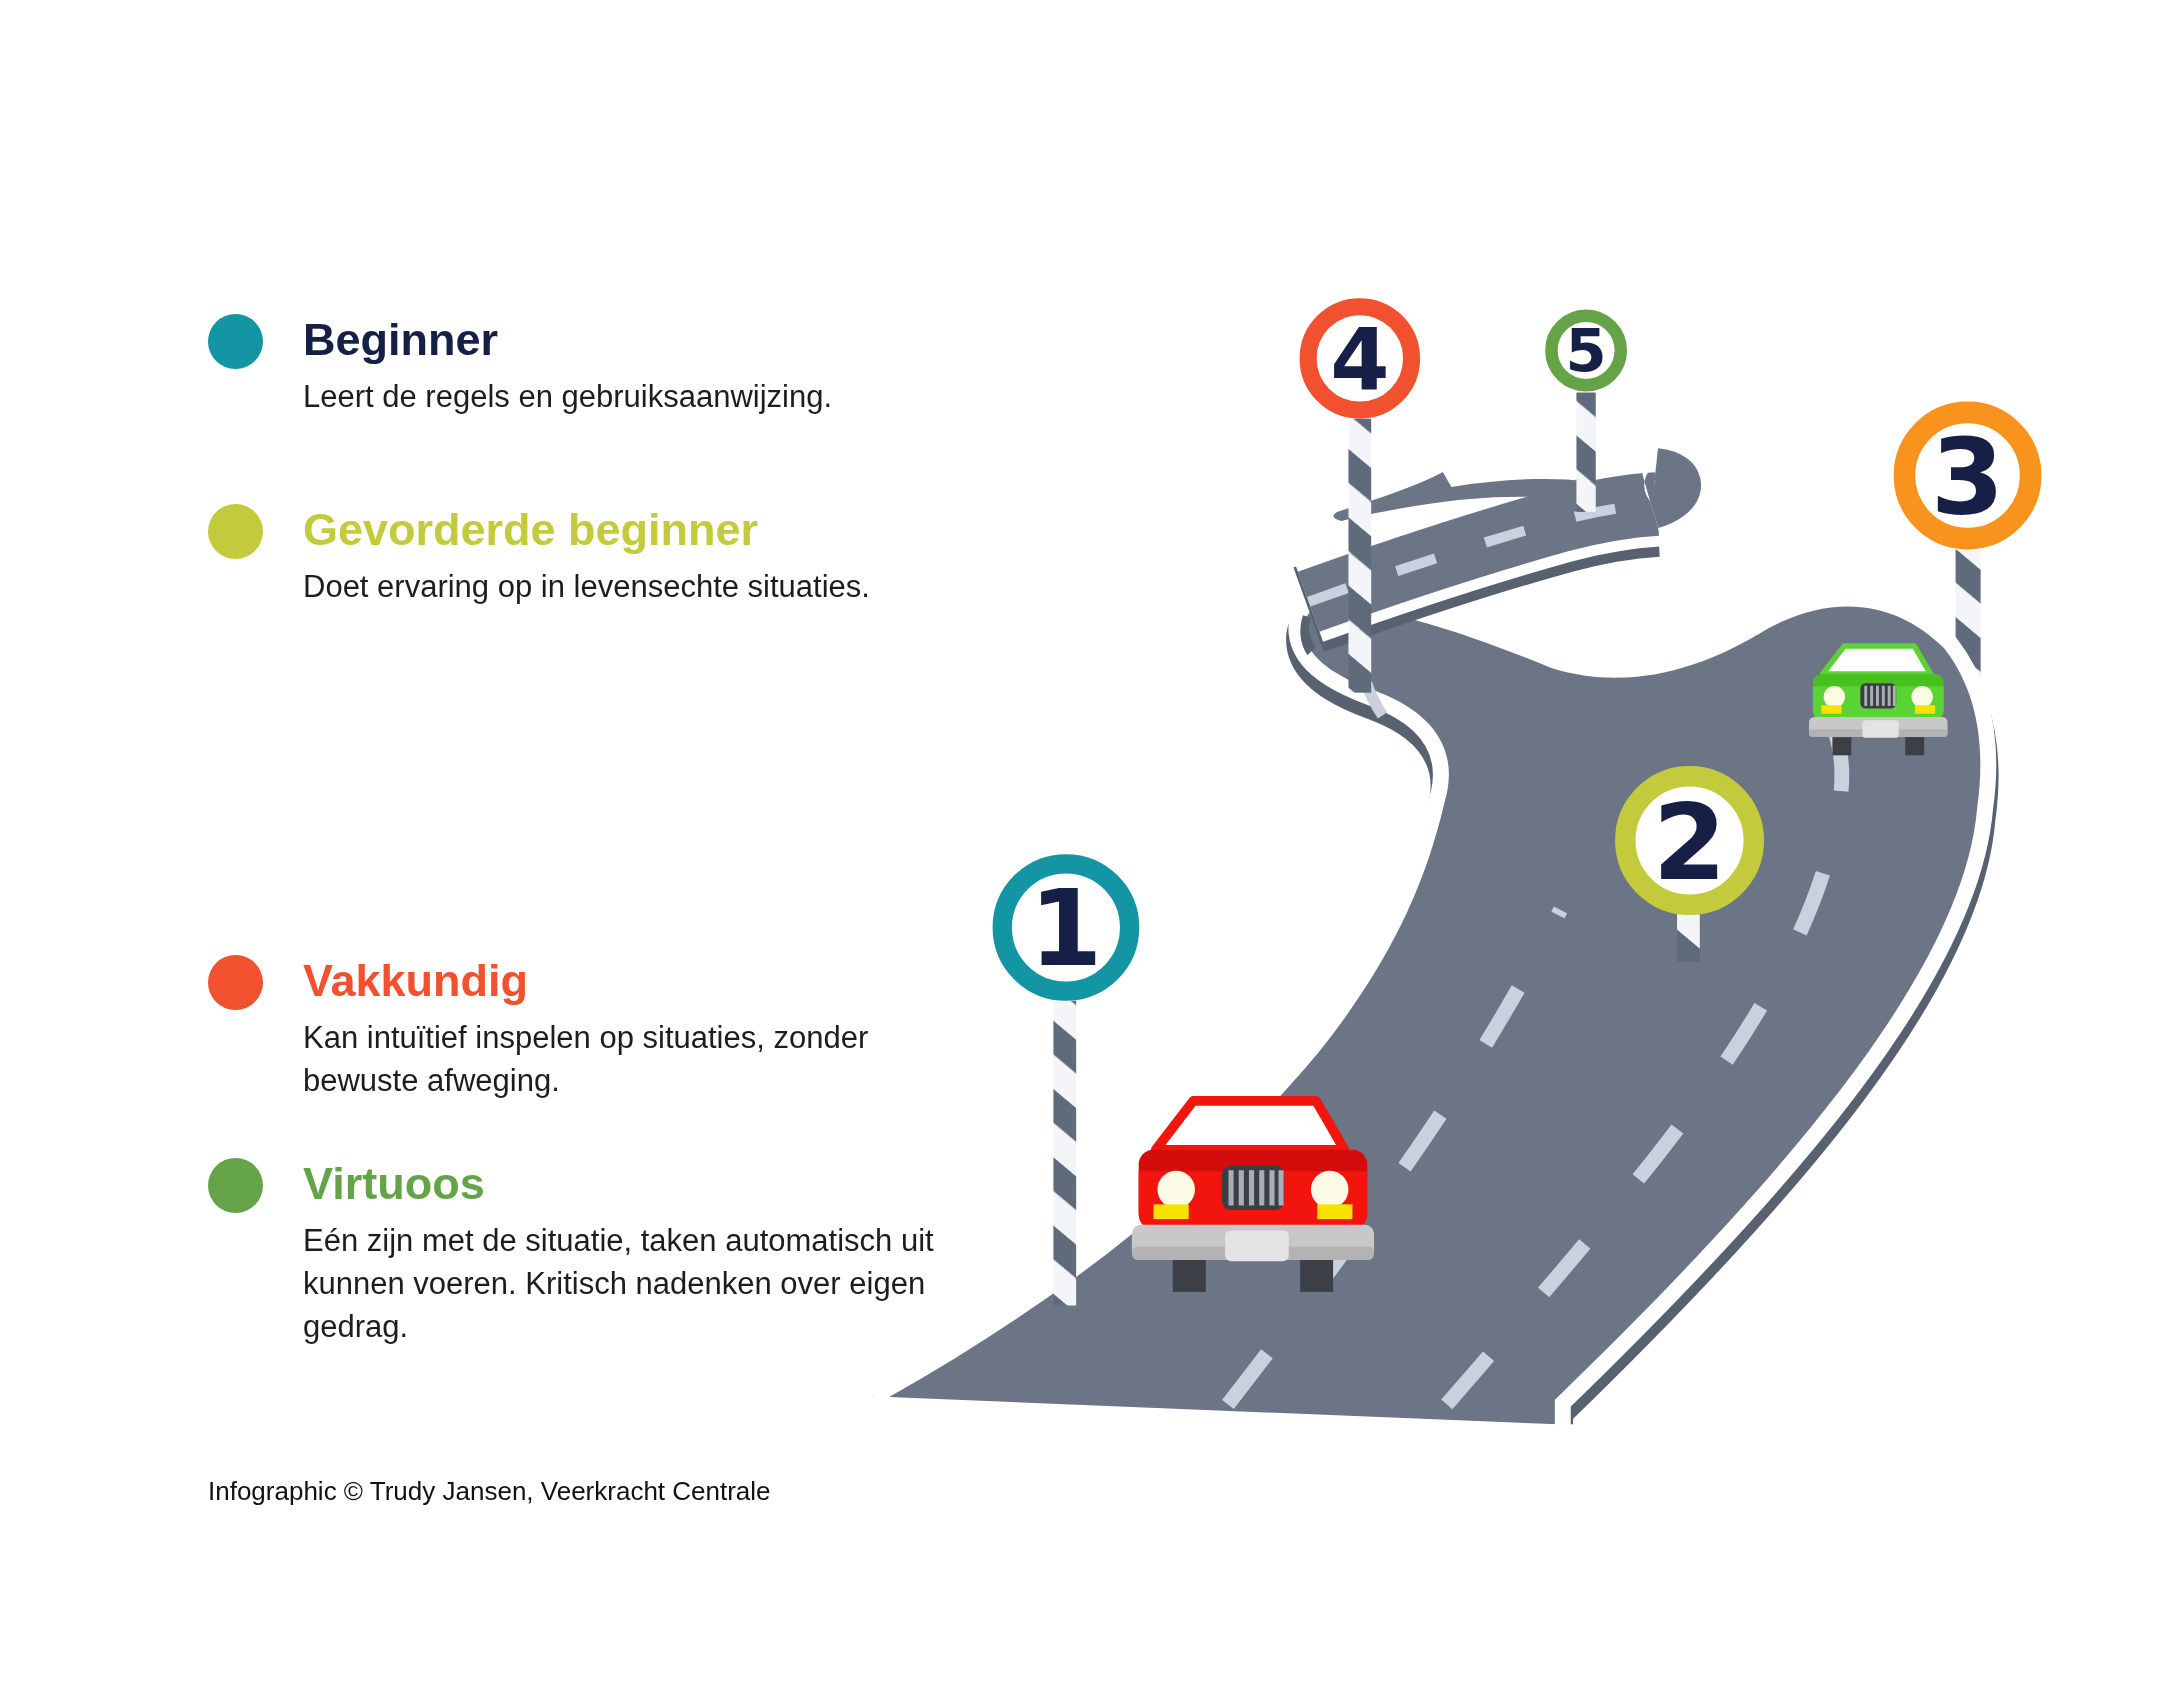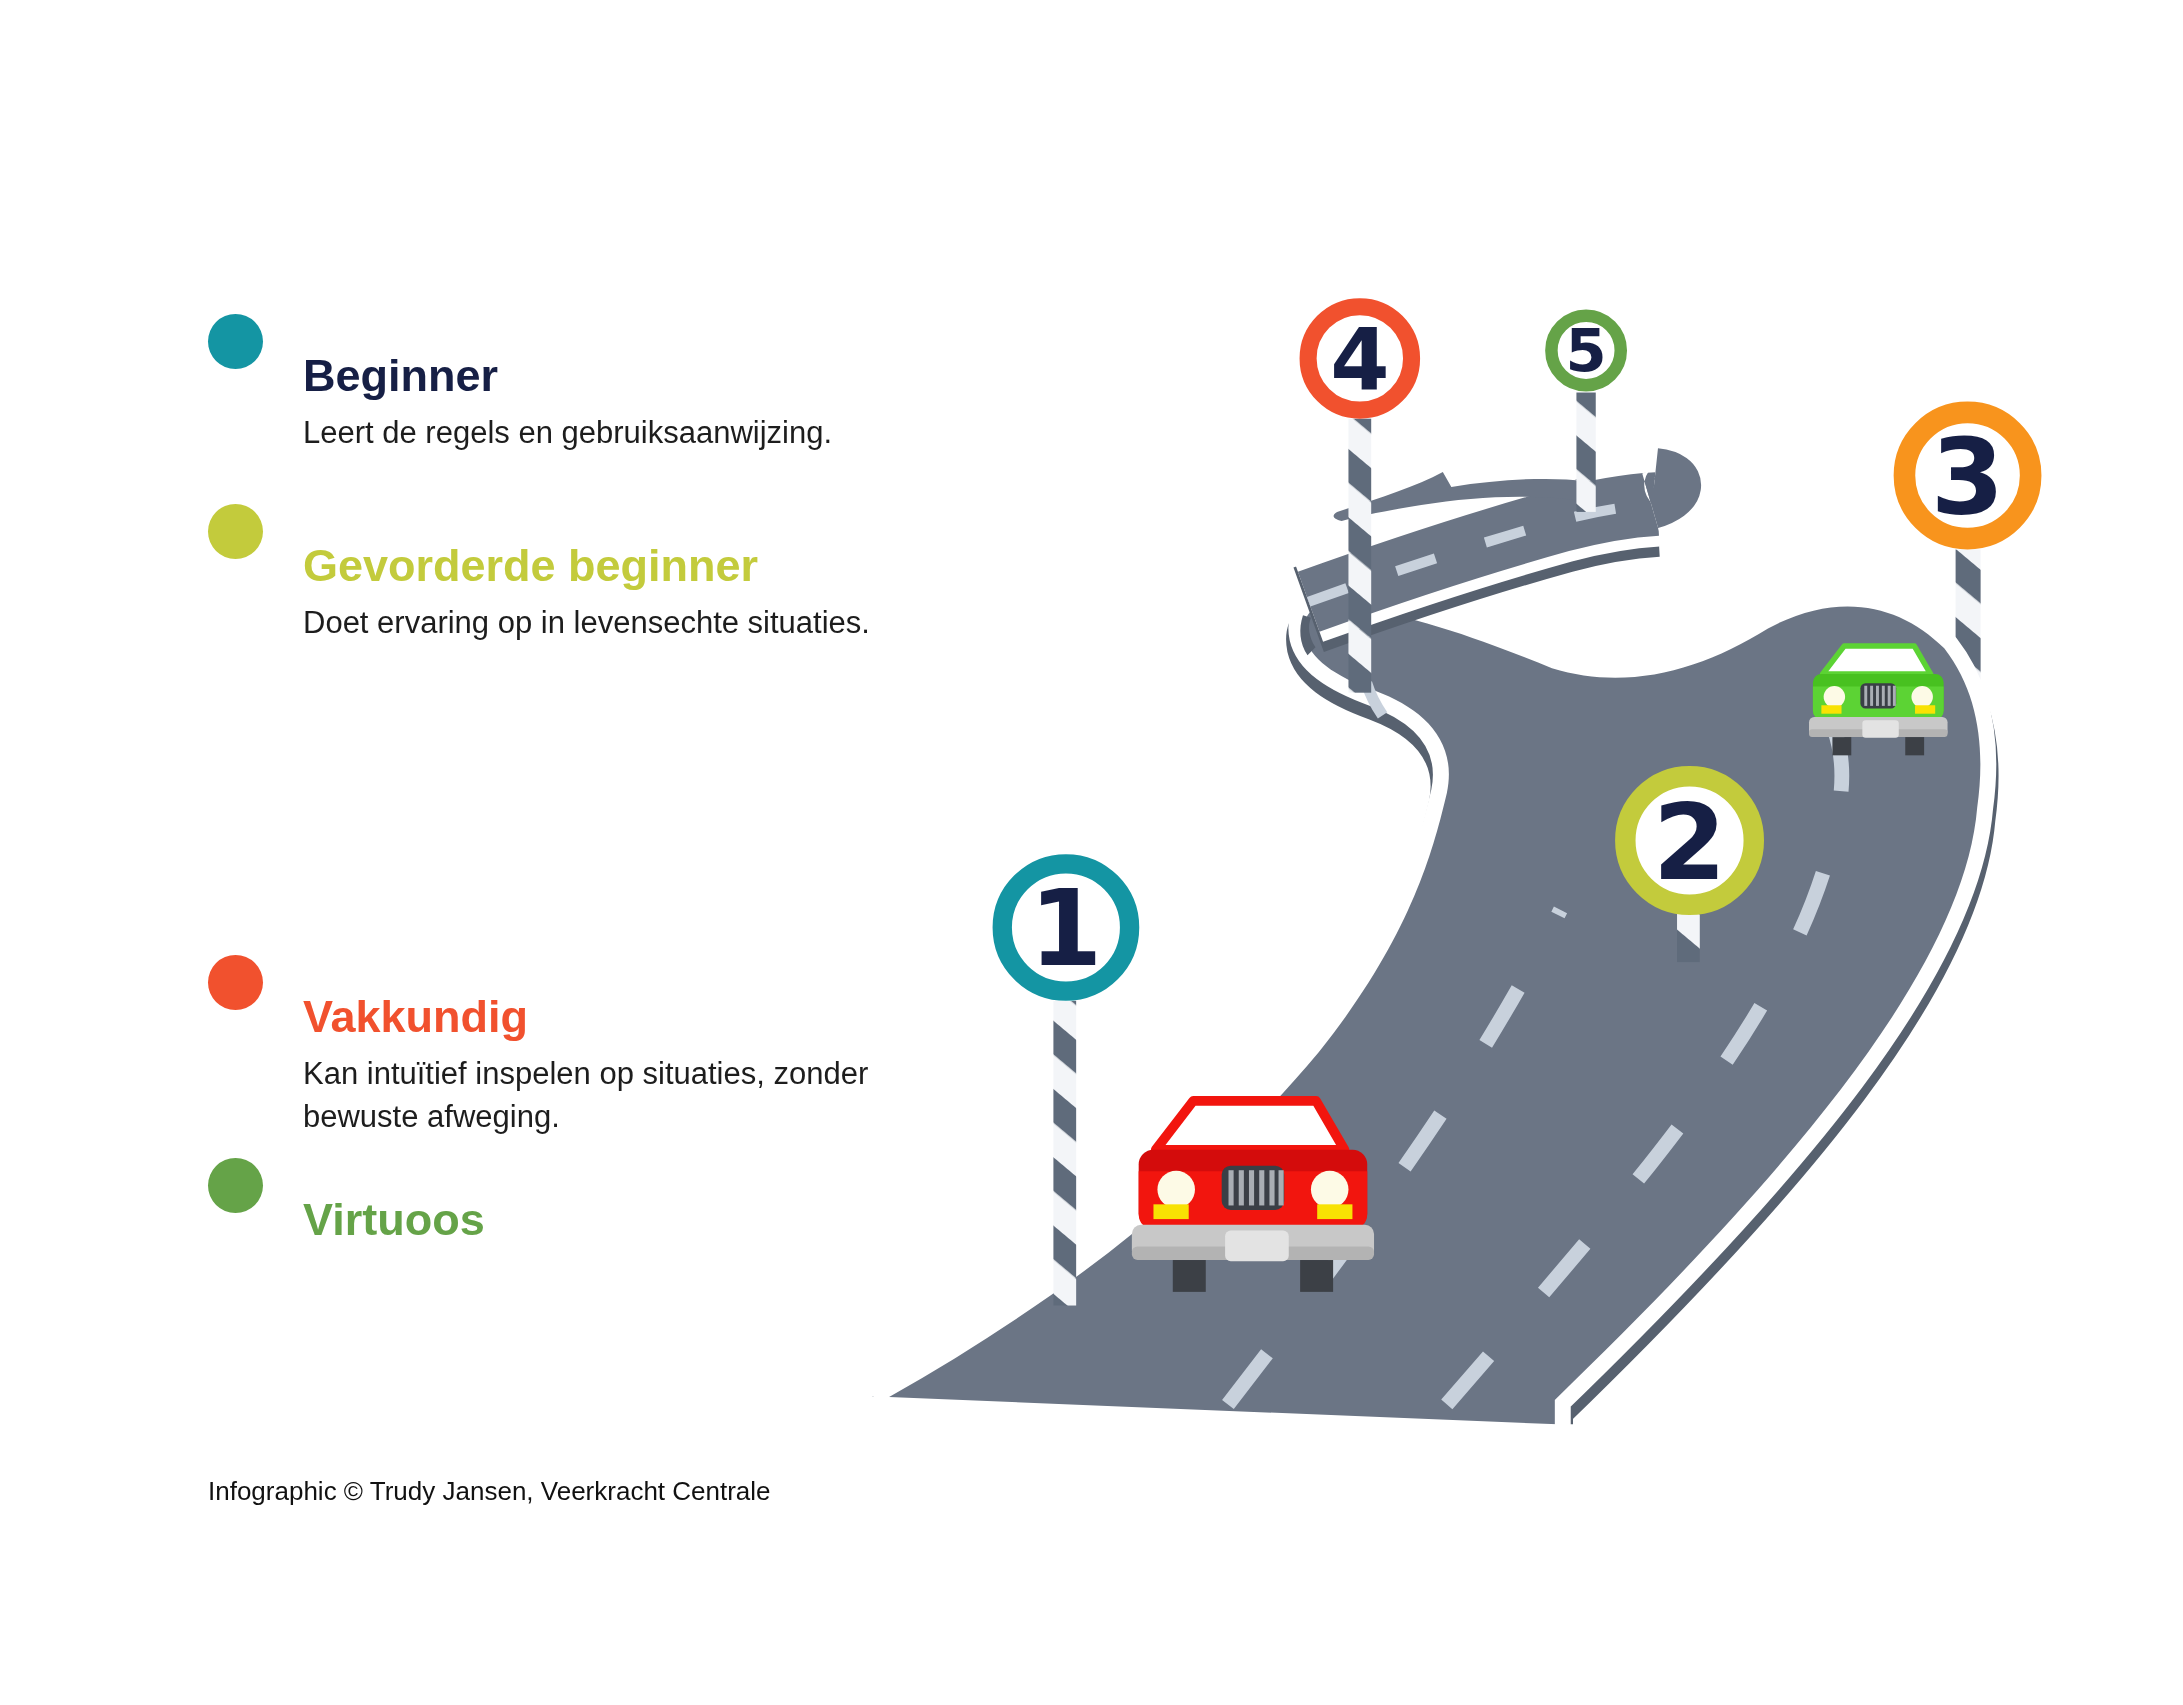--- a/index.html
+++ b/index.html
@@ -17,21 +17,21 @@
     line-height:1.05;
   }
   .stage{
     position:absolute;left:208px;
     display:flex;gap:40px;align-items:flex-start;
   }
   .bullet{
     flex:none;width:55px;height:55px;border-radius:50%;
     margin-top:0;
   }
-  .stage-text{width:645px;margin-top:36px;}
+  .stage-text{width:645px;}
   .stage-text h2{
     margin:0;padding-top:3.4px;
     font-size:45px;font-weight:700;line-height:1.0;
   }
   .stage-text p{
     margin:12.5px 0 0 0;
     font-size:31px;line-height:1.39;color:#1d1d1d;
   }
   .footer{
     position:absolute;left:208px;top:1476px;
@@ -209,20 +209,21 @@
     <div class="stage-text">
       <h2 style="color: rgb(241, 81, 46);">Vakkundig</h2>
       <p>Kan intuïtief inspelen op situaties, zonder bewuste afweging.</p>
     </div>
   </div>
 
   <div class="stage" style="top:1158px">
     <span class="bullet" style="background: rgb(101, 163, 72);"></span>
     <div class="stage-text">
       <h2 style="color: rgb(101, 163, 72);">Virtuoos</h2>
+      <p>Eén zijn met de situatie, taken automatisch uit kunnen voeren. Kritisch nadenken over eigen gedrag.</p>
     </div>
   </div>
 
   <div class="footer">
     <div>Infographic © Trudy Jansen, Veerkracht Centrale</div>
   </div>
 
 </div>
 
 

